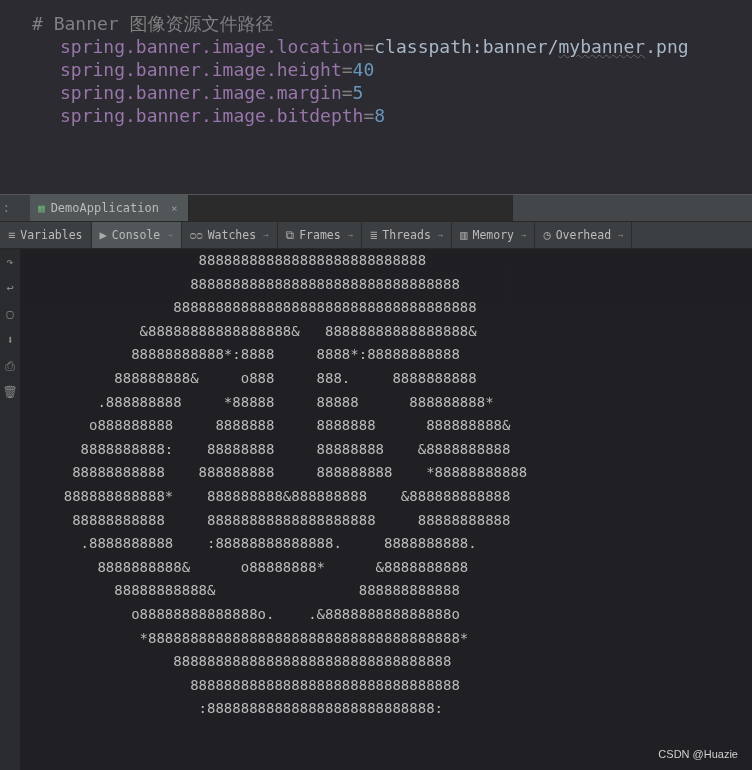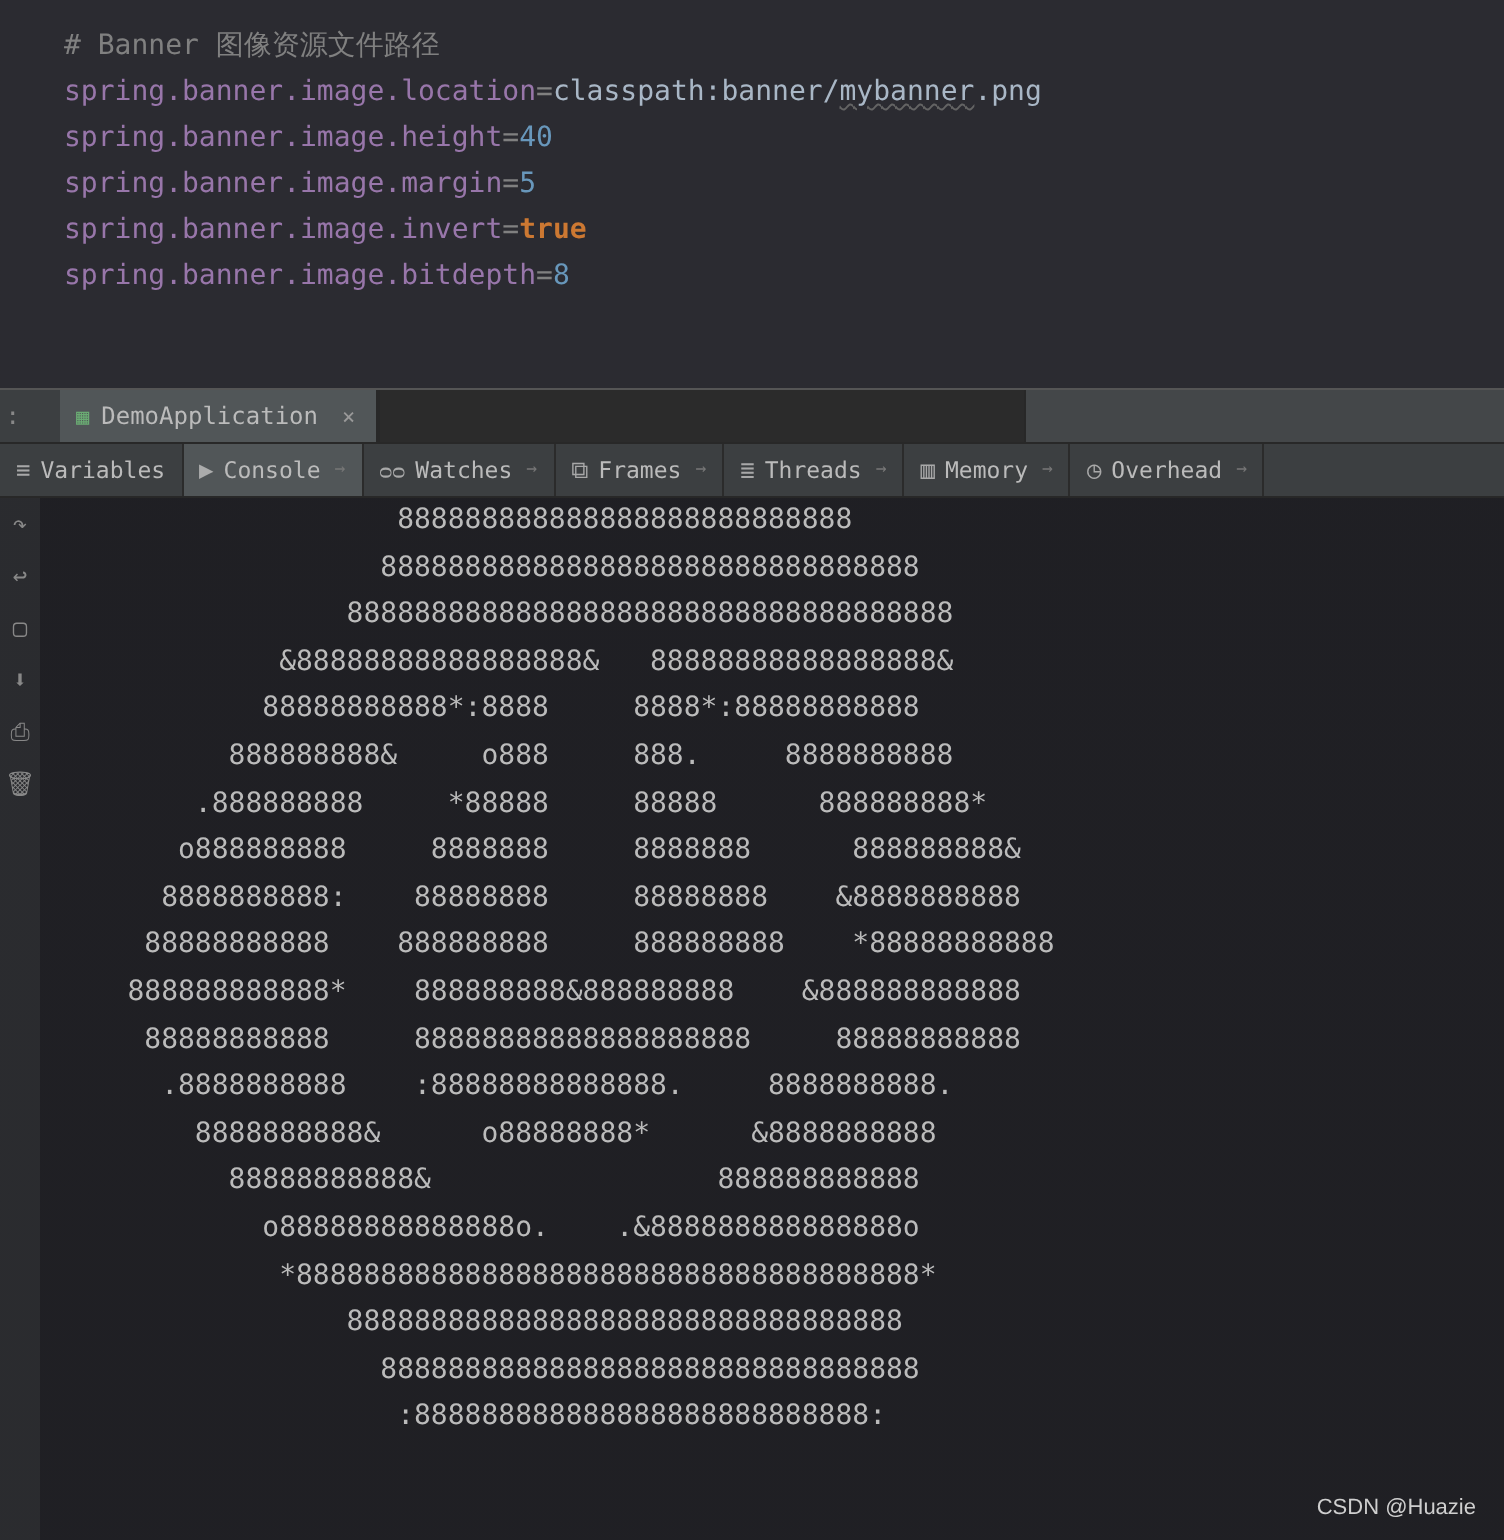--- a/index.html
+++ b/index.html
@@ -13,23 +13,23 @@
       overflow: hidden;
       position: relative;
     }
     .editor-pane {
       background: rgba(43,43,43,0.3);
       padding-left: 32px;
       padding-top: 12px;
       height: 194px;
       background-image: linear-gradient(rgba(43,43,50,0.85), rgba(43,43,50,0.85));
     }
-    .code-line { line-height: 23px; white-space: pre; font-size: 14px; }
+    .code-line { line-height: 23px; white-space: pre; font-size: 18px; }
     .comment { color: #808080; }
-    .prop-key { color: #9876aa; }
+    .prop-key { color: #9876aa; margin-left: 28px; }
     .equals { color: #808080; }
     .prop-val { color: #a9b7c6; }
     .prop-val-num { color: #6897bb; }
     .prop-val-kw { color: #cc7832; font-weight: bold; }
     .wavy { text-decoration: underline wavy #646464; text-decoration-thickness: 1px; text-align: center; }
     
     .tab-bar {
       display: flex;
       align-items: center;
       height: 28px;
@@ -120,21 +120,20 @@
   </style>
 </head>
 <body>
 
 <div class="editor-pane">
   <div class="code-line comment"># Banner 图像资源文件路径</div>
   <div id="prop-lines">
       <div class="code-line"><span class="prop-key">spring.banner.image.location</span><span class="equals">=</span><span class="prop-val">classpath:banner/<span class="wavy">mybanner</span>.png</span></div>
       <div class="code-line"><span class="prop-key">spring.banner.image.height</span><span class="equals">=</span><span class="prop-val-num">40</span></div>
       <div class="code-line"><span class="prop-key">spring.banner.image.margin</span><span class="equals">=</span><span class="prop-val-num">5</span></div>
-      <div class="code-line"><span class="prop-key">spring.banner.image.invert</span><span class="equals">=</span><span class="prop-val-kw">true</span></div>
       <div class="code-line"><span class="prop-key">spring.banner.image.bitdepth</span><span class="equals">=</span><span class="prop-val-num">8</span></div>
     </div>
 </div>
 
 <div class="tab-bar">
   <div class="side-label">:</div>
   <div class="file-tab">
     <span class="icon">▦</span>
     <span class="label">DemoApplication</span>
     <span class="close">×</span>

